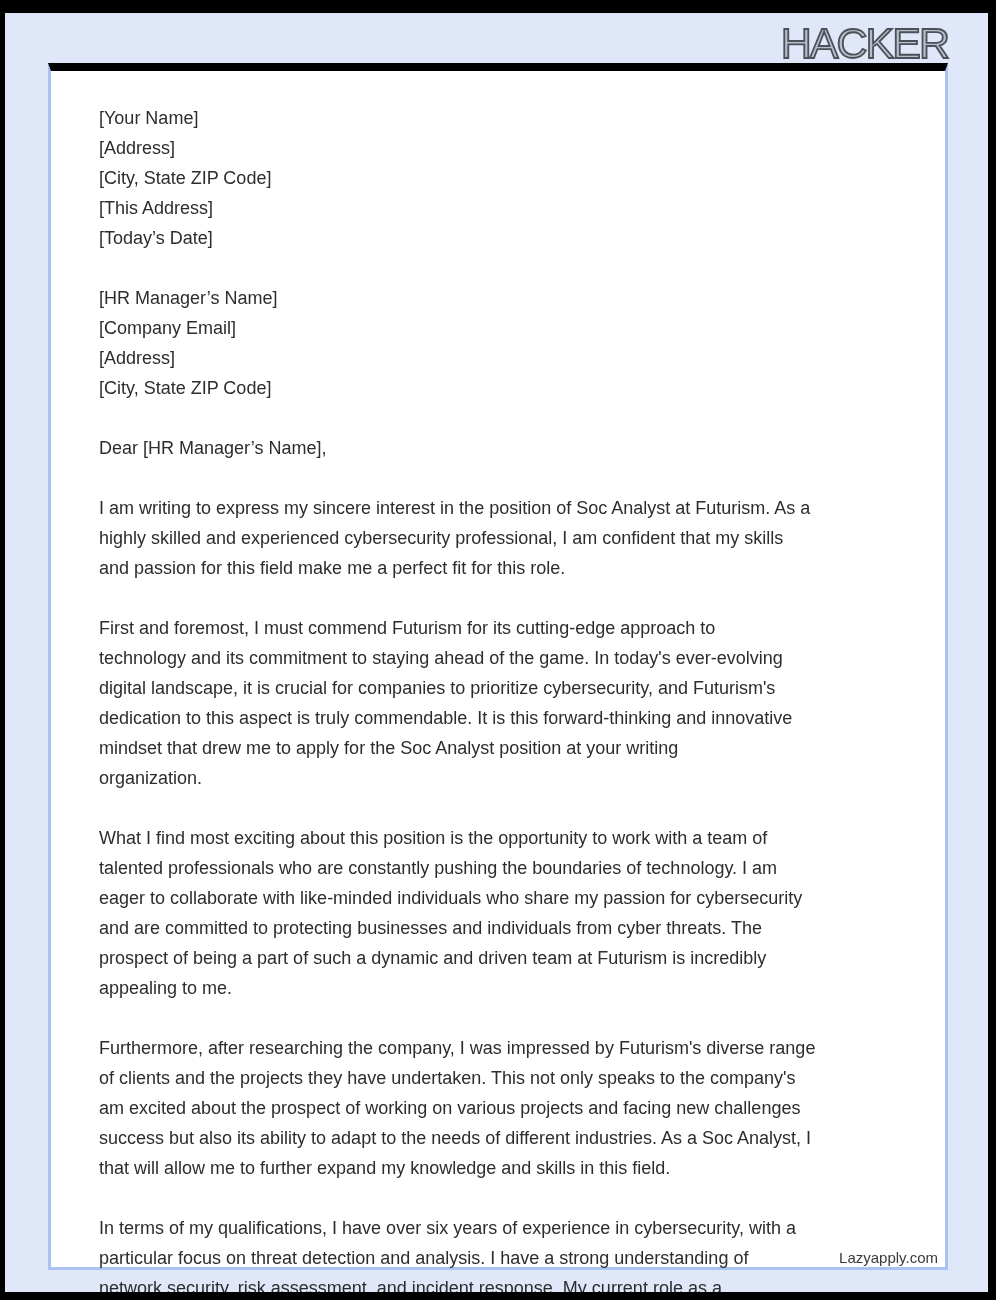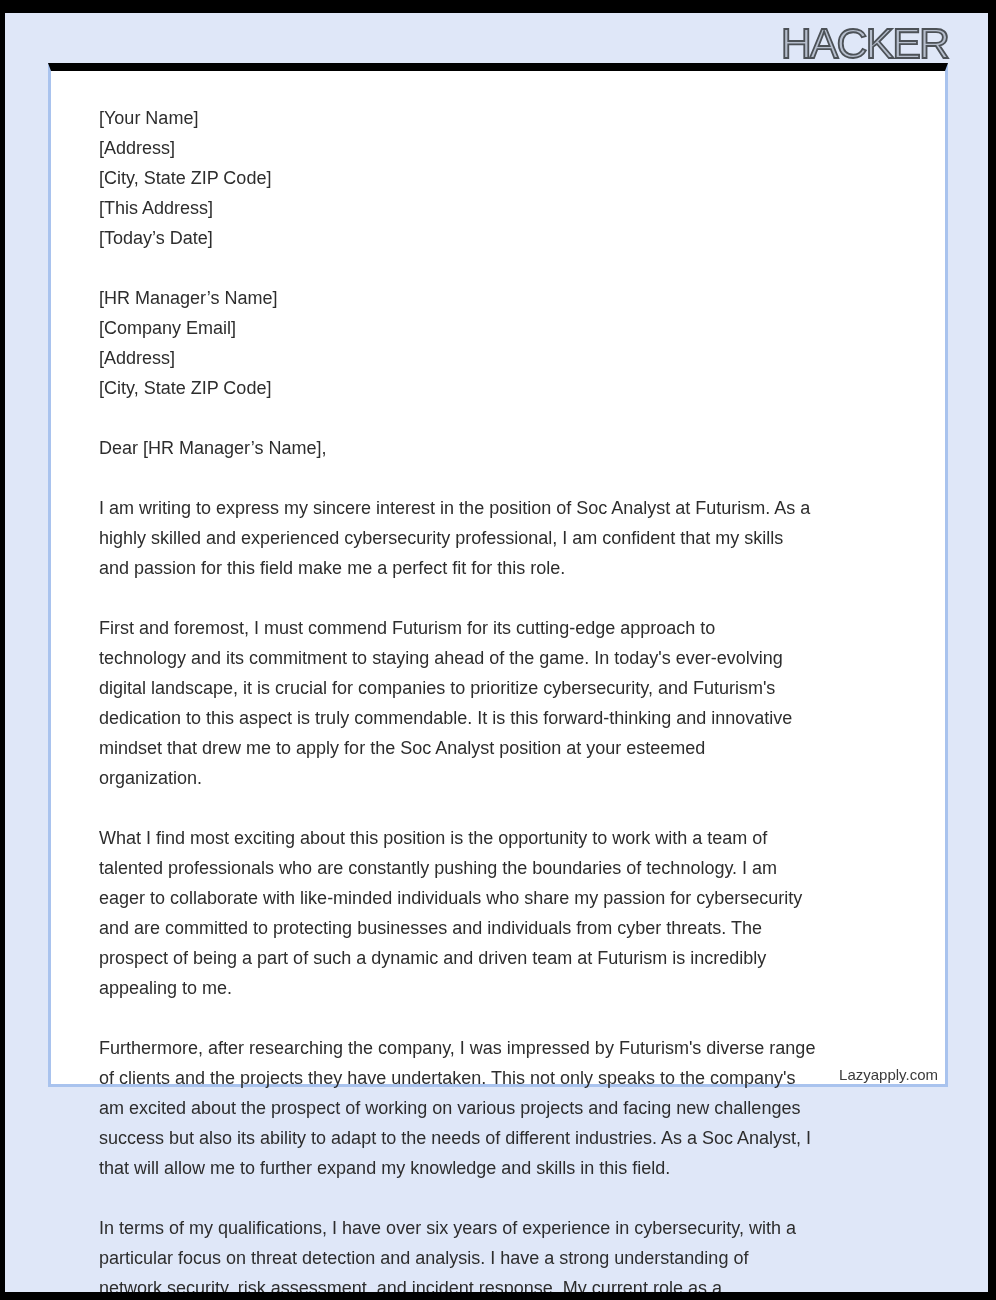--- a/index.html
+++ b/index.html
@@ -33,21 +33,21 @@
     letter-spacing: -2px;
     color: rgba(88, 95, 105, 0.30);
     -webkit-text-stroke: 1.8px #4c5157;
     z-index: 3;
   }
   .page {
     position: absolute;
     left: 43px;
     top: 50px;
     width: 900px;
-    height: 1024px;
+    height: 1207px;
     box-sizing: border-box;
     background: #ffffff;
     border-top: 8px solid #000000;
     border-left: 3px solid #a9c3ee;
     border-right: 3px solid #a9c3ee;
     border-bottom: 3px solid #a9c3ee;
     z-index: 1;
   }
   .page-inner {
     padding: 32px 44px 0 48px;
@@ -104,21 +104,21 @@
         <div class="line">I am writing to express my sincere interest in the position of Soc Analyst at Futurism. As a</div>
         <div class="line">highly skilled and experienced cybersecurity professional, I am confident that my skills</div>
         <div class="line">and passion for this field make me a perfect fit for this role.</div>
       </div>
 
       <div class="block">
         <div class="line">First and foremost, I must commend Futurism for its cutting-edge approach to</div>
         <div class="line">technology and its commitment to staying ahead of the game. In today's ever-evolving</div>
         <div class="line">digital landscape, it is crucial for companies to prioritize cybersecurity, and Futurism's</div>
         <div class="line">dedication to this aspect is truly commendable. It is this forward-thinking and innovative</div>
-        <div class="line">mindset that drew me to apply for the Soc Analyst position at your esteemed</div>
+        <div class="line">mindset that drew me to apply for the Soc Analyst position at your writing</div>
         <div class="line">organization.</div>
       </div>
 
       <div class="block">
         <div class="line">What I find most exciting about this position is the opportunity to work with a team of</div>
         <div class="line">talented professionals who are constantly pushing the boundaries of technology. I am</div>
         <div class="line">eager to collaborate with like-minded individuals who share my passion for cybersecurity</div>
         <div class="line">and are committed to protecting businesses and individuals from cyber threats. The</div>
         <div class="line">prospect of being a part of such a dynamic and driven team at Futurism is incredibly</div>
         <div class="line">appealing to me.</div>

